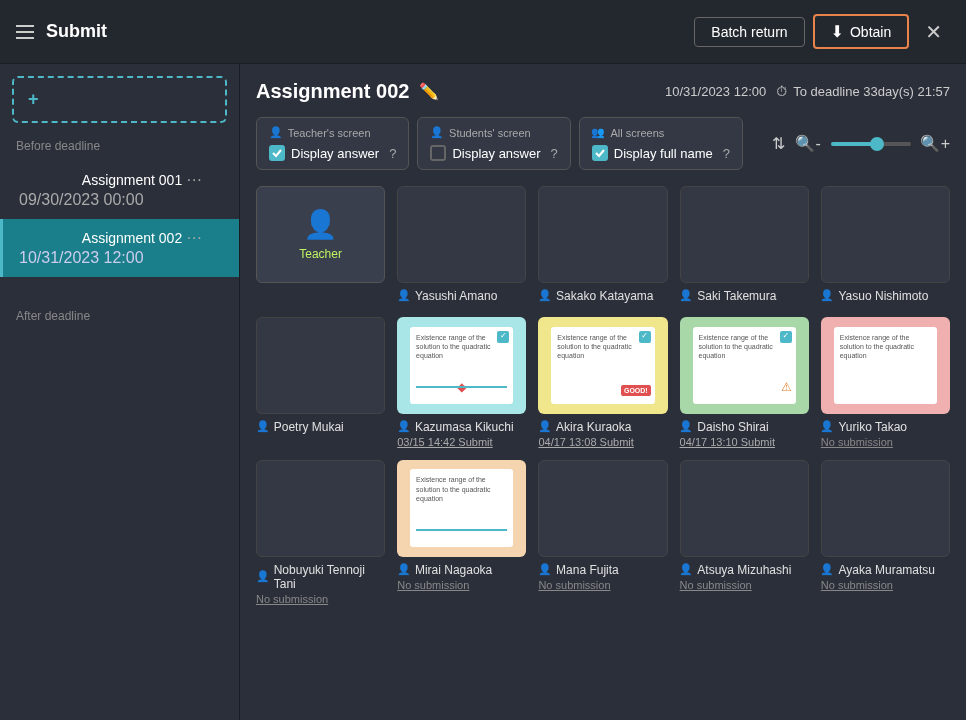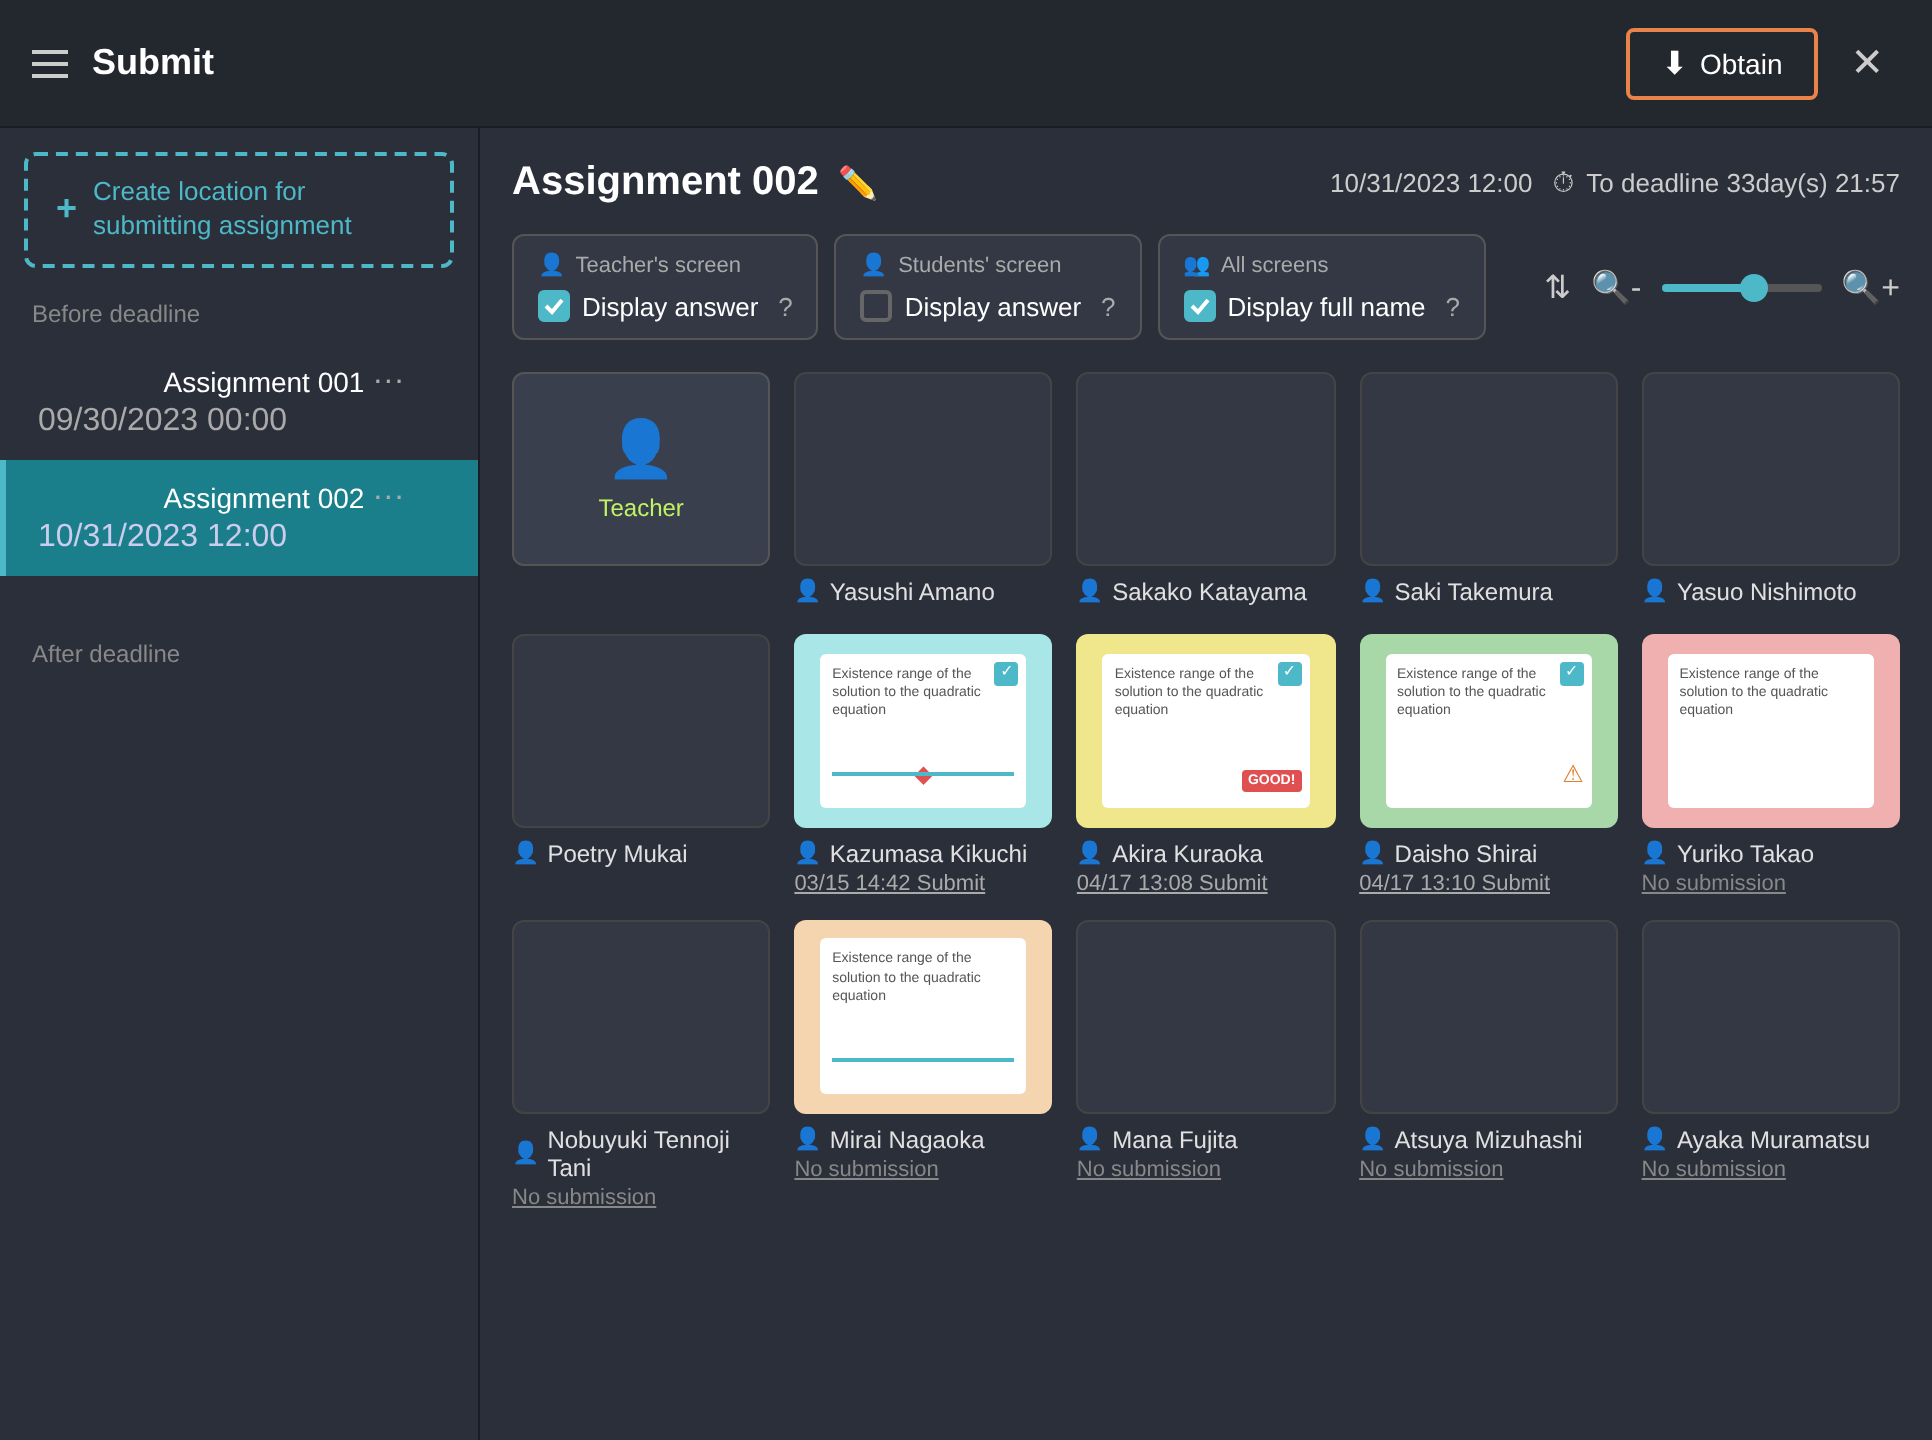--- a/index.html
+++ b/index.html
@@ -354,34 +354,34 @@
 <div class="top-bar">
   <div class="top-bar-left">
     <div class="hamburger">
       <span></span>
         <span></span>
         <span></span>
     </div>
     <span class="top-title">Submit</span>
   </div>
   <div class="top-bar-right">
+    <button class="btn-batch-return">Batch return</button>
     <button class="btn-obtain">
       <span class="obtain-icon">⬇</span>
       <span>Obtain</span>
     </button>
     <button class="btn-close">✕</button>
   </div>
 </div>
 
 <div class="main-layout">
 
   <div class="sidebar">
     <button class="btn-create-location">
       <span class="plus">+</span>
-      <span>Create location for submitting assignment</span>
     </button>
     <div class="section-label">Before deadline</div>
     <div class="assignment-item">
       <div class="assignment-item-header">
         <span class="assignment-name">Assignment 001</span>
         <button class="dots-btn">···</button>
       </div>
       <div class="assignment-date">09/30/2023 00:00</div>
     </div>
     <div class="assignment-item active">

